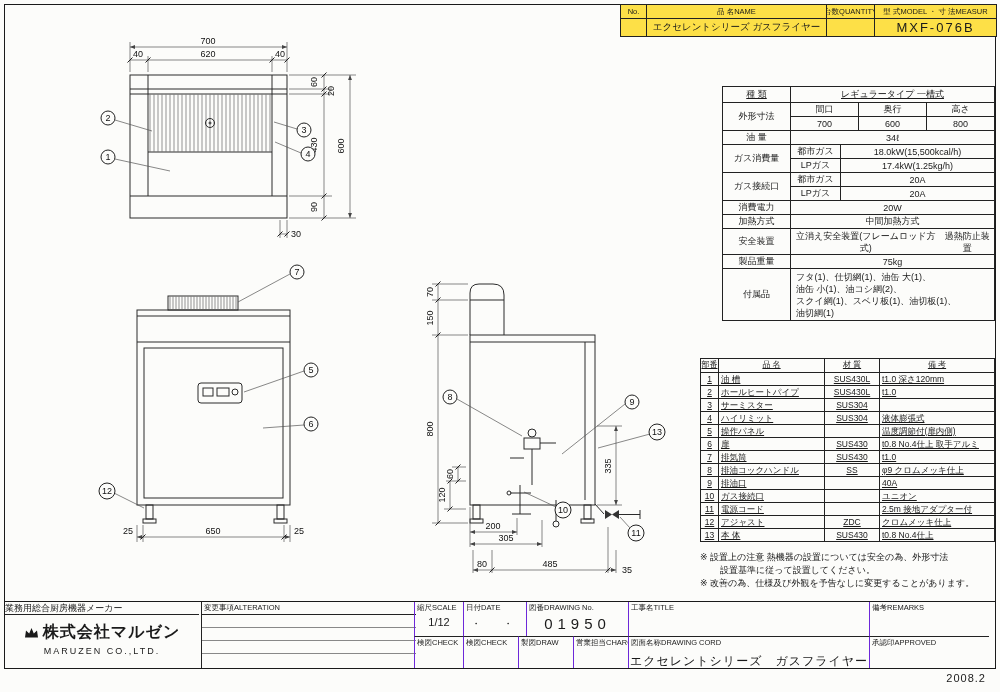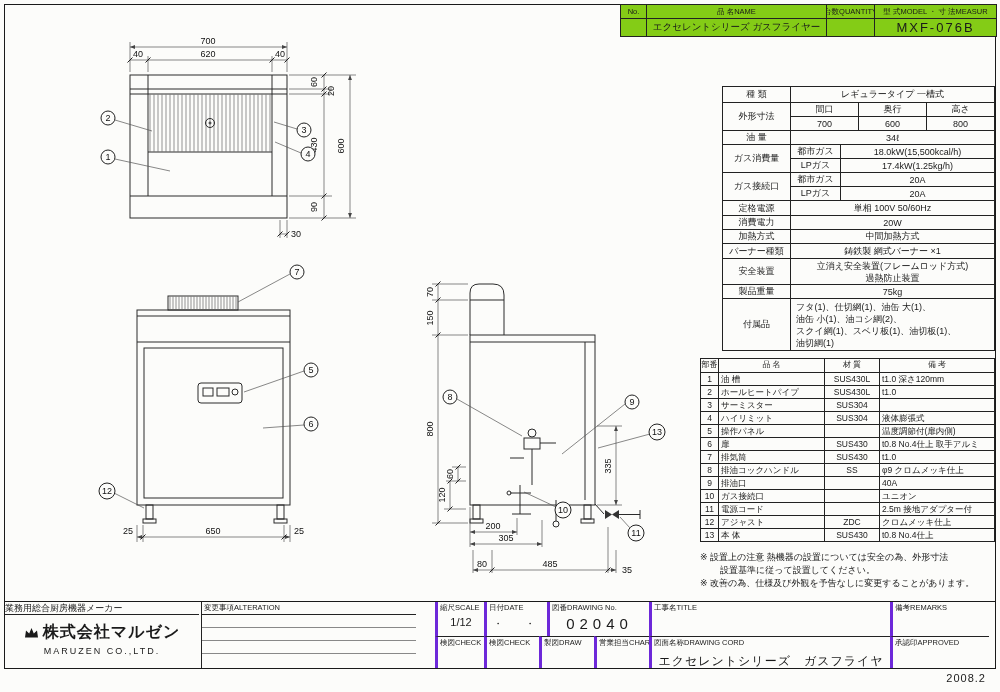--- a/index.html
+++ b/index.html
@@ -4,67 +4,67 @@
 <style>
   * { margin:0; padding:0; box-sizing:border-box; }
   body { background:#e9e9e9; }
   .page { position:relative; width:1000px; height:692px; background:#fcfcfa;
           font-family:"Liberation Sans","DejaVu Sans",sans-serif; color:#1a1a1a; overflow:hidden; }
   .frame { position:absolute; left:4px; top:4px; right:4px; bottom:23px; border:1.5px solid #1a1a1a; }
 
   
   .hdr { position:absolute; left:620px; top:4px; width:377px; display:grid;
          grid-template-columns:26px 180px 48px 1fr; grid-template-rows:13px 18px;
-         border:1.5px solid #222; background:#84cc16; }
+         border:1.5px solid #222; background:#fde047; }
   .hcell { border-right:1px solid #222; display:flex; align-items:center; justify-content:center;
            font-size:7.5px; white-space:nowrap; overflow:hidden; }
   .hcell.last { border-right:none; }
   .hcell.val { border-top:1px solid #222; }
   .hcell.val.name { font-size:9.5px; }
   .hcell.val.model { font-size:13px; letter-spacing:2px; }
 
   
   .spec { position:absolute; left:722px; top:86px; width:273px; border:1.2px solid #222;
           font-size:9px; background:#fcfcfa; }
   .s-row { display:flex; border-top:1px solid #222; align-items:stretch; }
-  .s-row:first-child { border-top:none; }
+  .s-row:first-child { border-top:none;text-decoration:underline; }
   .s-lab { width:68px; border-right:1px solid #222; display:flex; align-items:center;
            justify-content:center; text-align:center; }
   .s-val { flex:1; display:flex; align-items:center; justify-content:center; text-align:center; }
-  .s-val.col { flex-direction:column; line-height:12px; }
+  .s-val.col { flex-direction:row; line-height:12px; }
   .s-val.acc { flex-direction:column; align-items:flex-start; justify-content:center;
                padding-left:5px; line-height:12px; }
   .s-col { flex:1; display:flex; flex-direction:column; }
   .s-subrow { flex:1; display:flex; }
   .s-subrow + .s-subrow { border-top:1px solid #222; }
   .s-sublab { width:50px; border-right:1px solid #222; display:flex; align-items:center; justify-content:center; }
   .s-subval { flex:1; display:flex; align-items:center; justify-content:center; }
   .s-cell3 { flex:1; border-right:1px solid #222; display:flex; align-items:center; justify-content:center; }
   .s-cell3.last { border-right:none; }
 
   
   .pt { position:absolute; left:700px; top:358px; width:295px; border:1.2px solid #222;
         font-size:8.5px; background:#fcfcfa; }
   .pt-row { display:flex; height:13px; line-height:12px; border-top:1px solid #222; }
   .pt-row:first-child { border-top:none; }
-  .pt-cell { overflow:hidden; white-space:nowrap; }
+  .pt-cell { overflow:hidden; white-space:nowrap;text-decoration:underline; }
   .pt-cell.c0 { width:18px; text-align:center; border-right:1px solid #222; }
   .pt-cell.c1 { width:106px; padding-left:2px; border-right:1px solid #222; }
   .pt-cell.c2 { width:55px; text-align:center; border-right:1px solid #222; }
   .pt-cell.c3 { flex:1; padding-left:2px; }
   .pt-head .pt-cell { text-align:center; padding-left:0; font-size:8px; }
 
   
   .notes { position:absolute; left:700px; top:551px; width:296px; font-size:9px; line-height:13px; }
   .notes .ind { padding-left:20px; }
 
   
   .tblock { position:absolute; left:5px; right:5px; top:601px; height:66px;
             border-top:1.3px solid #1a1a1a; font-size:7.5px; }
-  .tcell { position:absolute; border-left:3px solid #6d28d9; overflow:hidden;margin-left:21px; }
+  .tcell { position:absolute; border-left:1px solid #6d28d9; overflow:hidden; }
   .tcell.bt { border-top:1px solid #222; }
   .tb-lab { font-size:7.5px; padding:1px 2px; white-space:nowrap; }
   .tb-val { text-align:center; }
   .tb-val.scale { font-size:11px; margin-top:2px; }
   .tb-val.date { font-size:10px; margin-top:3px; letter-spacing:6px; }
   .tb-val.dwgno { font-size:15px; letter-spacing:5px; margin-top:1px; }
   .tb-val.dwgname { font-size:12px; margin-top:4px; letter-spacing:1px; }
   .tb-a { position:absolute; left:0; top:0; width:194px; height:66px; }
   .tb-tagline { height:13px; line-height:13px; text-align:left; font-size:9px; border-bottom:1px solid #222; }
   .tb-logo { display:flex; align-items:center; justify-content:center; gap:4px; margin-top:7px; }
@@ -149,35 +149,27 @@
         <div class="s-subrow">
           <div class="s-sublab">都市ガス</div>
           <div class="s-subval">20A</div>
         </div>
         <div class="s-subrow">
           <div class="s-sublab">LPガス</div>
           <div class="s-subval">20A</div>
         </div>
       </div>
     </div>
-    <div class="s-row" style="height:15px">
-      <div class="s-lab">定格電源</div>
-      <div class="s-val">単相 100V 50/60Hz</div>
-    </div>
     <div class="s-row" style="height:14px">
       <div class="s-lab">消費電力</div>
       <div class="s-val">20W</div>
     </div>
     <div class="s-row" style="height:14px">
       <div class="s-lab">加熱方式</div>
       <div class="s-val">中間加熱方式</div>
-    </div>
-    <div class="s-row" style="height:15px">
-      <div class="s-lab">バーナー種類</div>
-      <div class="s-val">鋳鉄製 網式バーナー ×1</div>
     </div>
     <div class="s-row" style="height:26px">
       <div class="s-lab">安全装置</div>
       <div class="s-val col">
         <div>立消え安全装置(フレームロッド方式)</div>
         <div>過熱防止装置</div>
       </div>
     </div>
     <div class="s-row" style="height:14px">
       <div class="s-lab">製品重量</div>
@@ -572,21 +564,21 @@
     <div class="tcell" style="left:409px;top:0;width:49px;height:34px">
       <div class="tb-lab">縮尺SCALE</div>
       <div class="tb-val scale">1/12</div>
     </div>
     <div class="tcell" style="left:458px;top:0;width:63px;height:34px">
       <div class="tb-lab">日付DATE</div>
       <div class="tb-val date">・　・</div>
     </div>
     <div class="tcell" style="left:521px;top:0;width:102px;height:34px">
       <div class="tb-lab">図番DRAWING No.</div>
-      <div class="tb-val dwgno">02040</div>
+      <div class="tb-val dwgno">01950</div>
     </div>
     <div class="tcell" style="left:623px;top:0;width:241px;height:34px">
       <div class="tb-lab">工事名TITLE</div>
     </div>
     <div class="tcell" style="left:864px;top:0;right:0;height:34px">
       <div class="tb-lab">備考REMARKS</div>
     </div>
     <div class="tcell bt" style="left:409px;top:34px;width:49px;height:32px">
       <div class="tb-lab">検図CHECK</div>
     </div>

